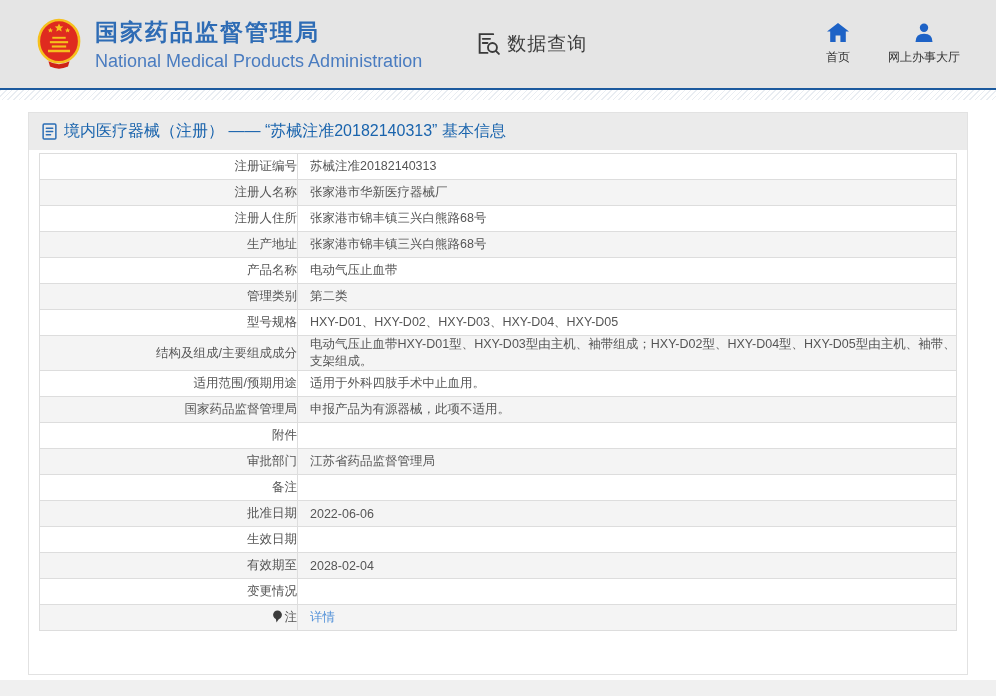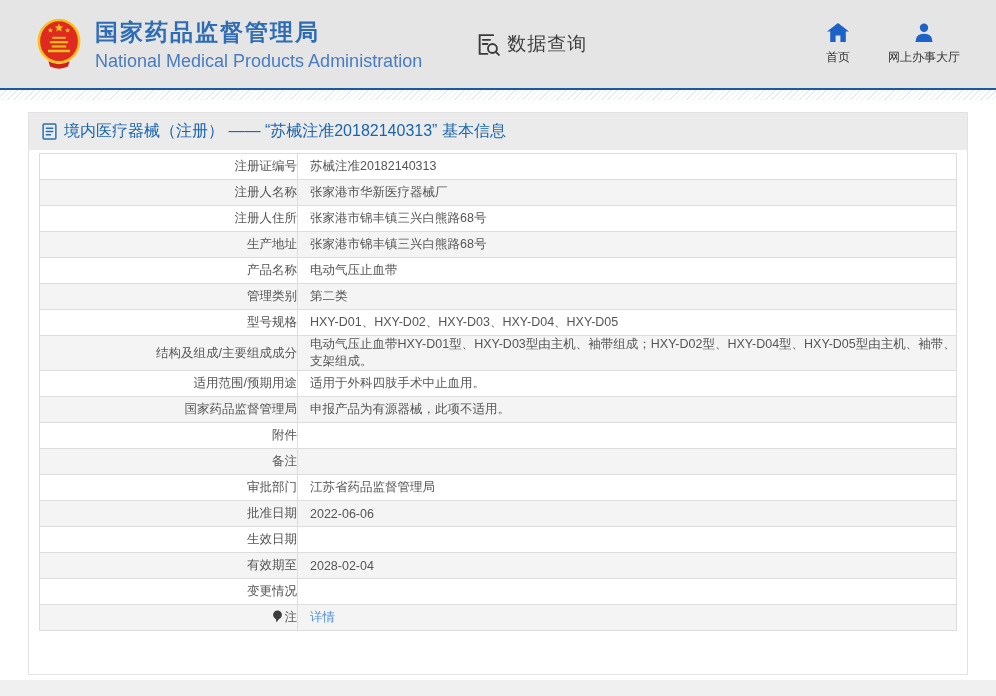--- a/index.html
+++ b/index.html
@@ -6,21 +6,21 @@
   html,body { width:996px; height:696px; background:#fff; overflow:hidden;
     font-family:"Liberation Sans","DejaVu Sans",sans-serif; }
 
   
   .header { height:90px; display:flex; align-items:center; padding:0 36px;
     border-bottom:2px solid var(--header-line,#1c5a9e); background:#e5e5e5; }
   .brand { display:flex; align-items:center; gap:13px; }
   .emblem { width:46px; height:52px; flex:0 0 auto; }
   .brand-zh { font-size:23px; font-weight:bold; color:var(--brand-blue,#2e6cb5); letter-spacing:2px; }
   .brand-en { font-size:18px; color:var(--brand-blue-light,#4a7cc0); margin-top:3px; }
-  .dq { display:flex; align-items:flex-end; gap:6px; margin-left:54px; cursor:pointer; }
+  .dq { display:flex; align-items:flex-start; gap:6px; margin-left:54px; cursor:pointer; }
   .dq-label { font-size:19px; color:#3d3d3d; letter-spacing:1px; }
   .nav { margin-left:auto; display:flex; gap:38px; }
   .nav-item { display:flex; flex-direction:column; align-items:center; gap:7px;
     font-size:12px; color:#333; cursor:pointer; }
 
   .hatch { height:10px;
     background:repeating-linear-gradient(135deg,#e9edf2 0 1px,#ffffff 1px 4px); }
 
   
   .panel { margin:12px 28px 0; height:563px; border:1px solid #e2e2e2; background:#fff; }
@@ -143,26 +143,26 @@
         </tr>
         <tr>
           <td class="cell-label">国家药品监督管理局</td>
           <td class="cell-value">申报产品为有源器械，此项不适用。</td>
         </tr>
         <tr>
           <td class="cell-label">附件</td>
           <td class="cell-value"></td>
         </tr>
         <tr>
+          <td class="cell-label">审批部门</td>
+          <td class="cell-value">江苏省药品监督管理局</td>
+        </tr>
+        <tr>
           <td class="cell-label">备注</td>
           <td class="cell-value"></td>
-        </tr>
-        <tr>
-          <td class="cell-label">审批部门</td>
-          <td class="cell-value">江苏省药品监督管理局</td>
         </tr>
         <tr>
           <td class="cell-label">批准日期</td>
           <td class="cell-value">2022-06-06</td>
         </tr>
         <tr>
           <td class="cell-label">生效日期</td>
           <td class="cell-value"></td>
         </tr>
         <tr>

